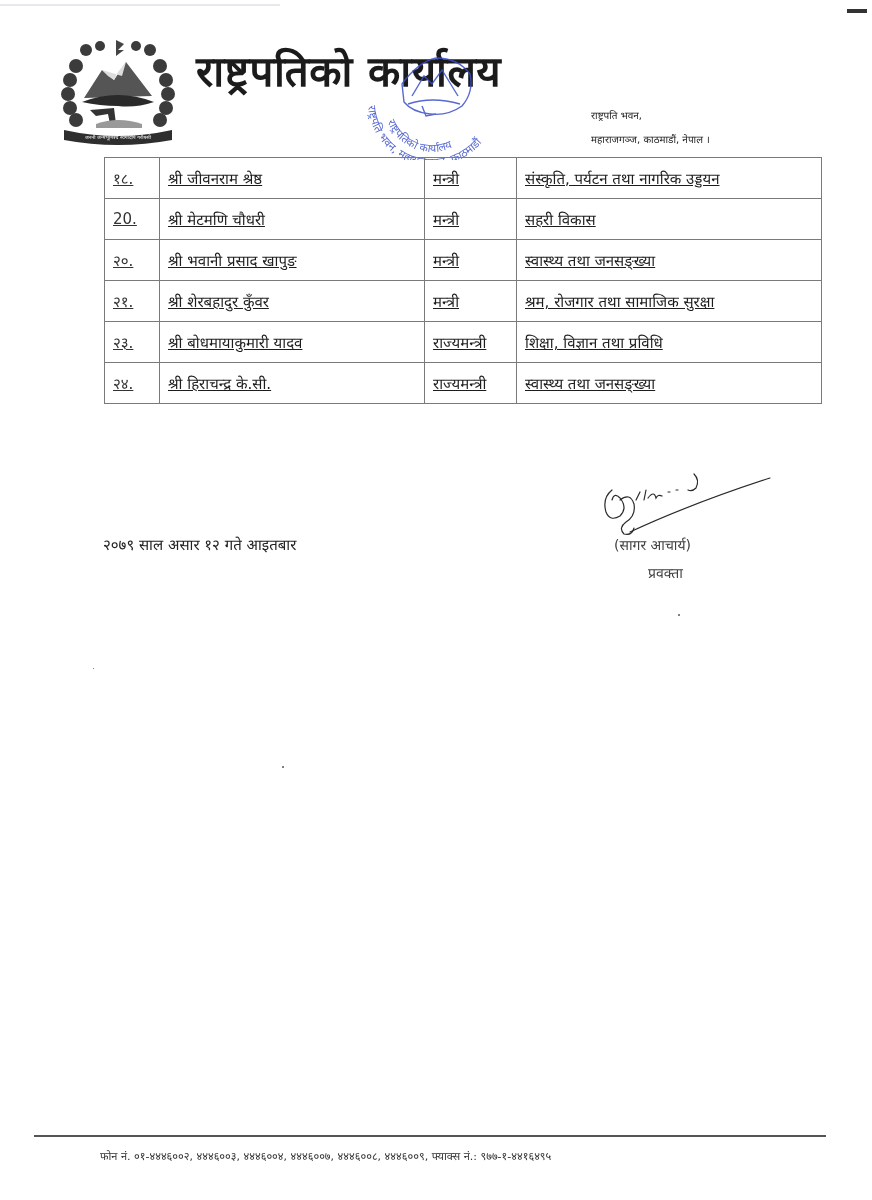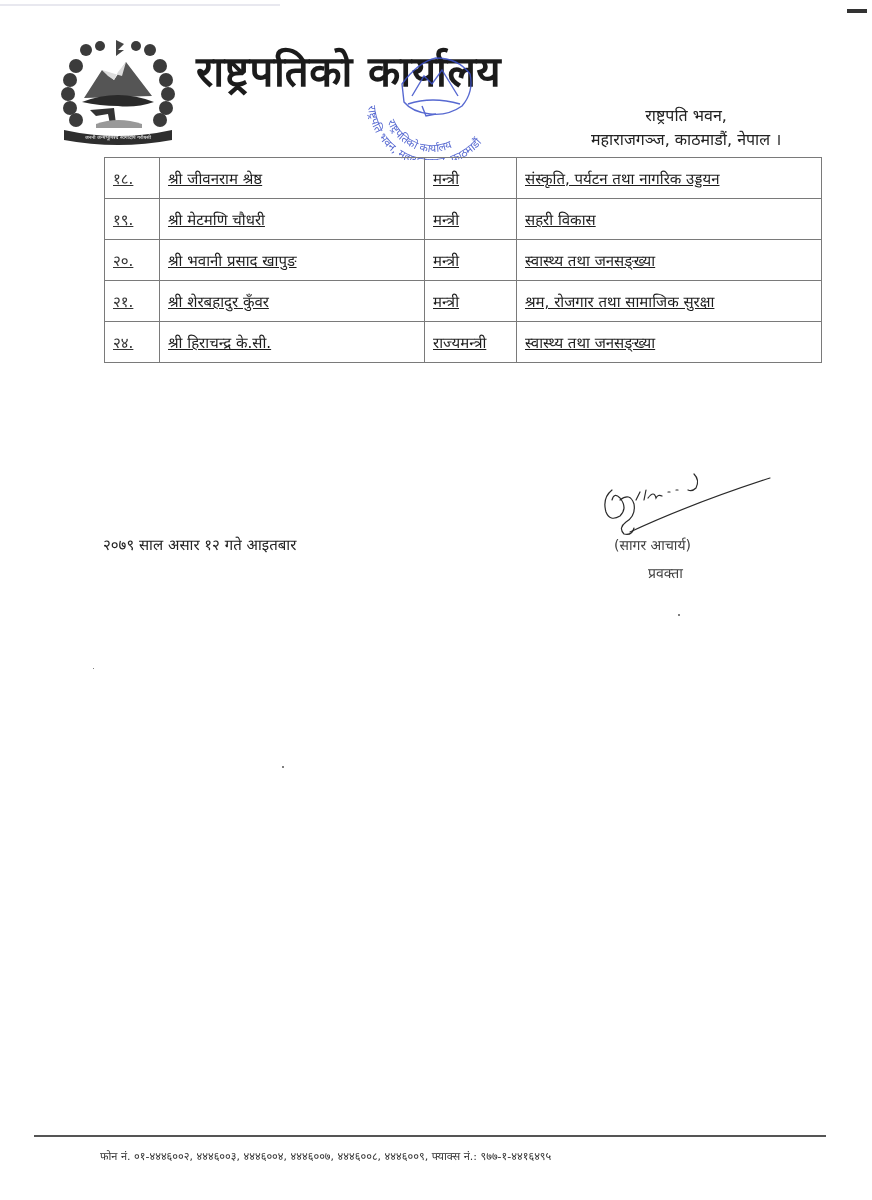--- a/index.html
+++ b/index.html
@@ -11,21 +11,21 @@
   .topdash { position: absolute; left: 847px; top: 9px; width: 20px; height: 4px; background: #333; }
   .scanline { position: absolute; left: 0; top: 4px; width: 280px; height: 2px; background: #e8e8ef; }
 
   .emblem { position: absolute; left: 56px; top: 36px; width: 124px; height: 112px; }
   .title {
     position: absolute; left: 196px; top: 42px;
     font-size: 42px; font-weight: bold; color: #1b1b1b; letter-spacing: 0.5px;
     line-height: 60px; white-space: nowrap;
   }
   .stamp { position: absolute; left: 362px; top: 44px; width: 140px; height: 116px; opacity: 0.85; }
-  .address { position: absolute; left: 591px; top: 104px; font-size: 16px; line-height: 24px; color: #222; text-align: center; }
+  .address { position: absolute; left: 591px; top: 104px; font-size: 10px; line-height: 24px; color: #222; }
 
   table.ministers {
     position: absolute; left: 104px; top: 157px; width: 718px;
     border-collapse: collapse; font-size: 15px; color: #1d1d1d;
   }
   table.ministers td {
     border: 1.5px solid #7a7a7a; height: 40px; padding: 0 6px 0 8px; vertical-align: middle;
     white-space: nowrap;
     text-decoration: underline;
   }
@@ -102,36 +102,42 @@
 
 <table class="ministers">
   <tbody>
     <tr>
       <td class="c-sn">१८.</td>
       <td class="c-name">श्री जीवनराम श्रेष्ठ</td>
       <td class="c-role">मन्त्री</td>
       <td class="c-min">संस्कृति, पर्यटन तथा नागरिक उड्डयन</td>
     </tr>
     <tr>
-      <td class="c-sn">१९.</td>
+      <td class="c-sn">20.</td>
       <td class="c-name">श्री मेटमणि चौधरी</td>
       <td class="c-role">मन्त्री</td>
       <td class="c-min">सहरी विकास</td>
     </tr>
     <tr>
       <td class="c-sn">२०.</td>
       <td class="c-name">श्री भवानी प्रसाद खापुङ</td>
       <td class="c-role">मन्त्री</td>
       <td class="c-min">स्वास्थ्य तथा जनसङ्ख्या</td>
     </tr>
     <tr>
       <td class="c-sn">२१.</td>
       <td class="c-name">श्री शेरबहादुर कुँवर</td>
       <td class="c-role">मन्त्री</td>
       <td class="c-min">श्रम, रोजगार तथा सामाजिक सुरक्षा</td>
+    </tr>
+    <tr>
+      <td class="c-sn">२३.</td>
+      <td class="c-name">श्री बोधमायाकुमारी यादव</td>
+      <td class="c-role">राज्यमन्त्री</td>
+      <td class="c-min">शिक्षा, विज्ञान तथा प्रविधि</td>
     </tr>
     <tr>
       <td class="c-sn">२४.</td>
       <td class="c-name">श्री हिराचन्द्र के.सी.</td>
       <td class="c-role">राज्यमन्त्री</td>
       <td class="c-min">स्वास्थ्य तथा जनसङ्ख्या</td>
     </tr>
   </tbody>
 </table>
 

